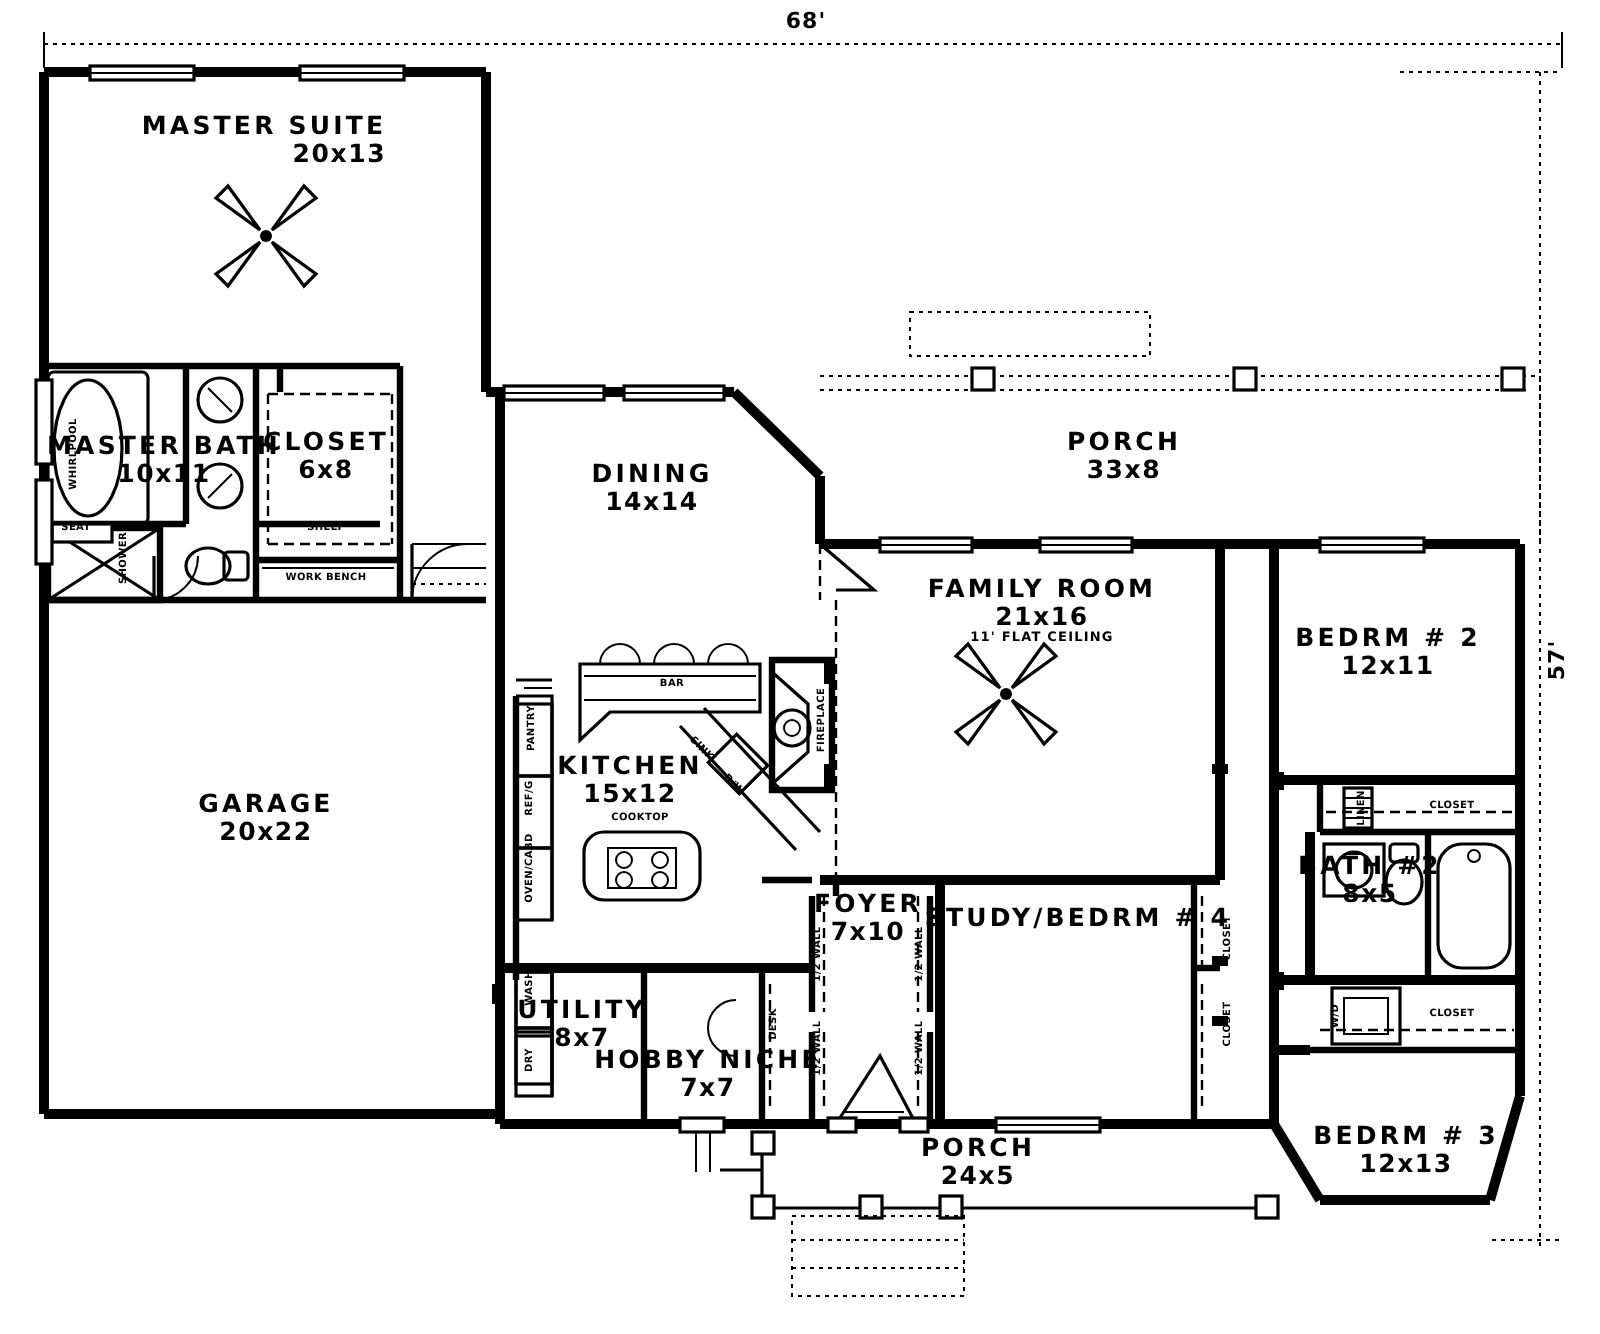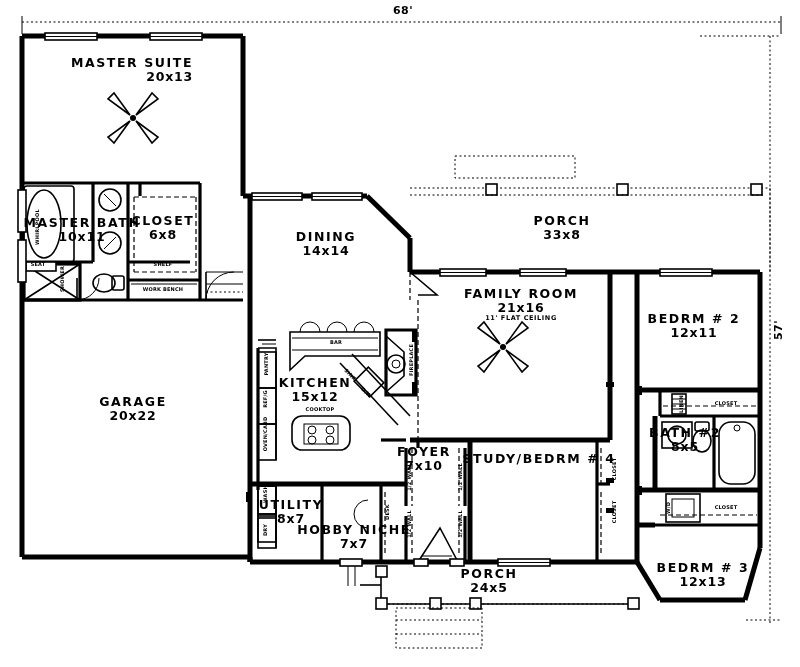--- a/index.html
+++ b/index.html
@@ -416,21 +416,21 @@
         <div class="room-dim">15x12</div>
       </div>
       <div class="lbl" style="left: 291px; top: 512px;">
         <div class="room-name">UTILITY</div>
         <div class="room-dim">8x7</div>
       </div>
       <div class="lbl" style="left: 354px; top: 507px; margin-top: 30px;">
         <div class="room-name">HOBBY NICHE</div>
         <div class="room-dim">7x7</div>
       </div>
-      <div class="lbl" style="left: 424px; top: 459px;">
+      <div class="lbl" style="left: 434px; top: 459px;">
         <div class="room-name">FOYER</div>
         <div class="room-dim">7x10</div>
       </div>
       <div class="lbl" style="left: 521px; top: 305px;">
         <div class="room-name">FAMILY ROOM</div>
         <div class="room-dim">21x16</div>
         <div class="room-note">11' FLAT CEILING</div>
       </div>
       <div class="lbl" style="left: 539px; top: 459px;">
         <div class="room-name">STUDY/BEDRM # 4</div>

